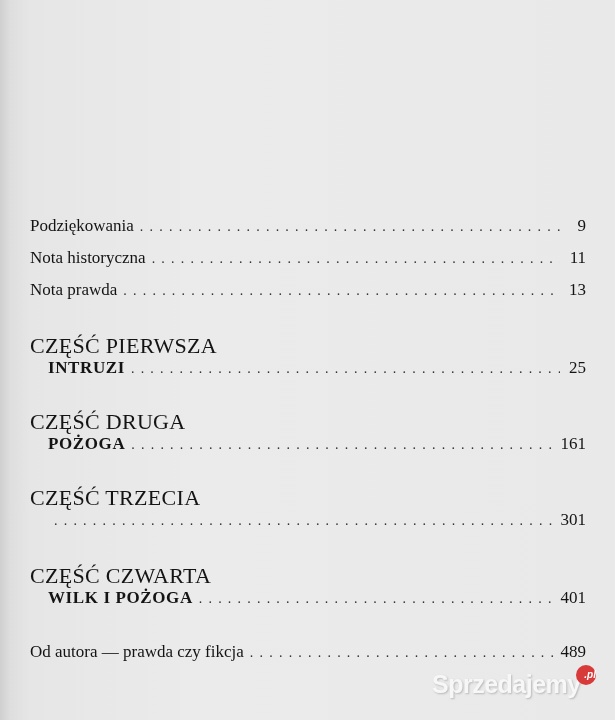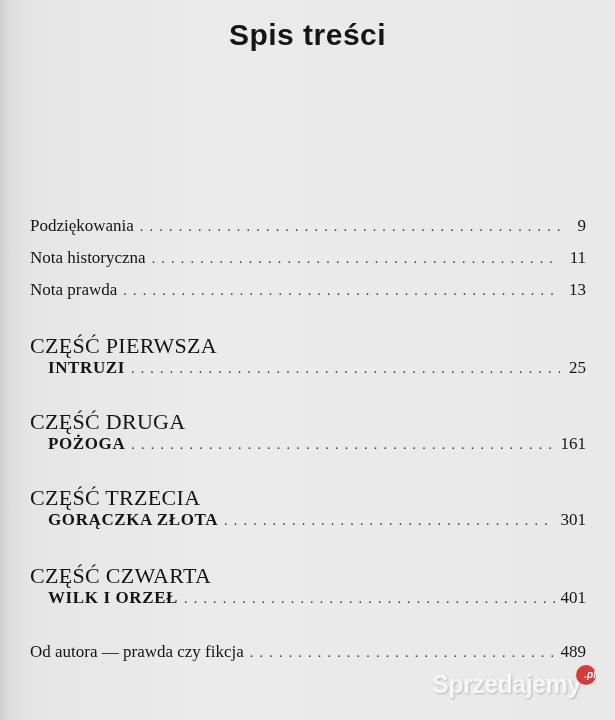--- a/index.html
+++ b/index.html
@@ -46,21 +46,20 @@
       position: absolute; left: 576px; top: 665px; width: 20px; height: 20px;
       border-radius: 50%; background: #d83a3a; color: #fff;
       font-family: "Liberation Sans", "DejaVu Sans", sans-serif;
       font-weight: bold; font-size: 10px; line-height: 20px; text-align: right; font-style: italic;
     }
   </style>
 </head>
 <body>
 
 <div class="page">
-  <div class="title">Spis treści</div>
 
   <div class="toc">
 
     <div class="row" style="top:212px">
       <span class="label">Podziękowania</span>
       <span class="dots">............................................................</span>
       <span class="page-num">9</span>
     </div>
     <div class="row" style="top:244px">
       <span class="label">Nota historyczna</span>
@@ -82,28 +81,27 @@
 
     <div class="part" style="top:412px">CZĘŚĆ DRUGA</div>
     <div class="row indent" style="top:430px">
       <span class="label bold">POŻOGA</span>
       <span class="dots">............................................................</span>
       <span class="page-num">161</span>
     </div>
 
     <div class="part" style="top:488px">CZĘŚĆ TRZECIA</div>
     <div class="row indent" style="top:506px">
-      <span class="label bold">GORĄCZKA ZŁOTA</span>
       <span class="dots">............................................................</span>
       <span class="page-num">301</span>
     </div>
 
     <div class="part" style="top:566px">CZĘŚĆ CZWARTA</div>
     <div class="row indent" style="top:584px">
-      <span class="label bold">WILK I ORZEŁ</span>
+      <span class="label bold">WILK I POŻOGA</span>
       <span class="dots">............................................................</span>
       <span class="page-num">401</span>
     </div>
 
     <div class="row" style="top:638px">
       <span class="label">Od autora — prawda czy fikcja</span>
       <span class="dots">............................................................</span>
       <span class="page-num">489</span>
     </div>
   </div>

